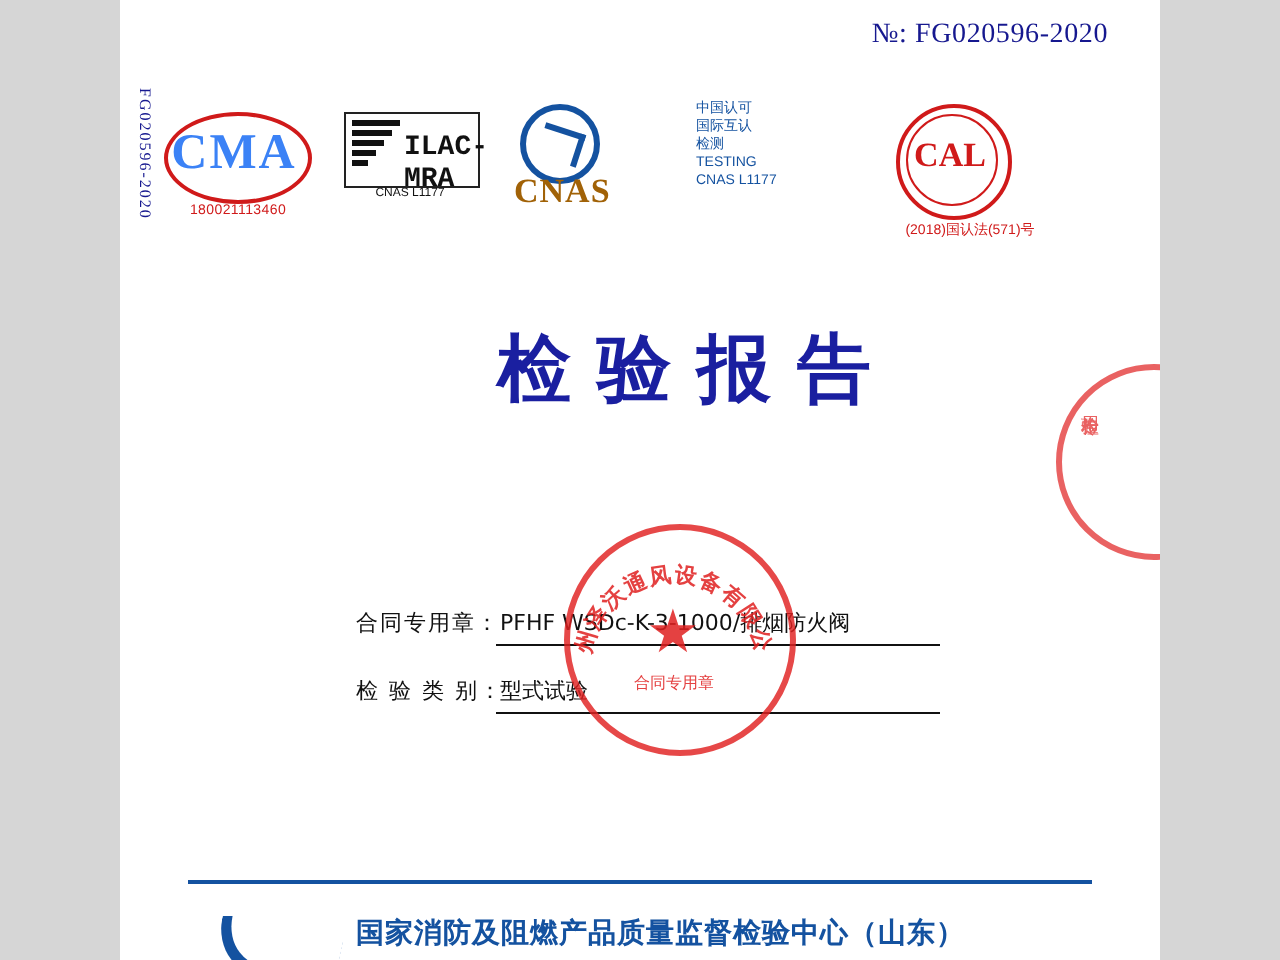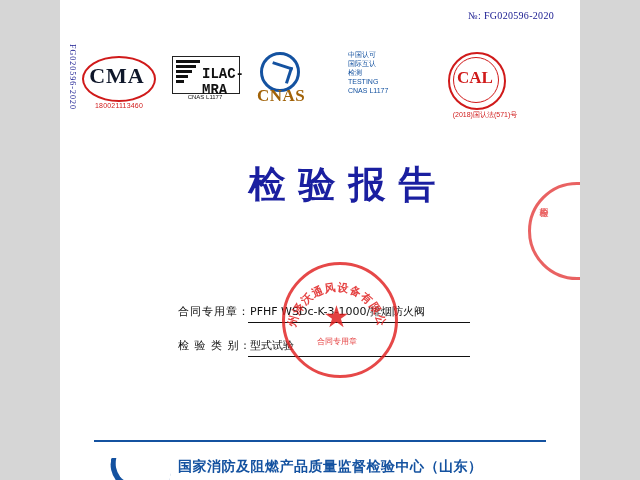--- a/index.html
+++ b/index.html
@@ -14,21 +14,21 @@
     left:60px;top:0;
     width:520px;height:480px;
     background:#ffffff;
     overflow:hidden;
   }
 
   
   .serial{
     position:absolute;
     right:26px;top:10px;
-    font-size:10px;
+    font-size:14px;
     color:#16188f;
     font-family:"Liberation Serif", serif;
     letter-spacing:.3px;
     white-space:nowrap;
   }
 
   
   .logos{
     position:absolute;
     left:0;top:38px;
@@ -50,21 +50,21 @@
   
   .cma{
     position:absolute;left:22px;top:18px;width:72px;height:46px;
   }
   .cma .ring{
     position:absolute;left:0;top:0;width:70px;height:42px;
     border:2px solid #d01a1a;border-radius:50%;
   }
   .cma .txt{
     position:absolute;left:0;top:7px;width:70px;text-align:center;
-    font-size:22px;font-weight:bold;color:#0f172a;
+    font-size:25px;font-weight:bold;color:#3b82f6;
     font-family:"Liberation Serif", serif;letter-spacing:1px;
   }
   .cma .num{
     position:absolute;left:-6px;top:46px;width:86px;text-align:center;
     font-size:7px;color:#d01a1a;letter-spacing:.2px;
   }
 
   
   .ilac{position:absolute;left:112px;top:12px;width:68px;height:56px;}
   .ilac .box{

